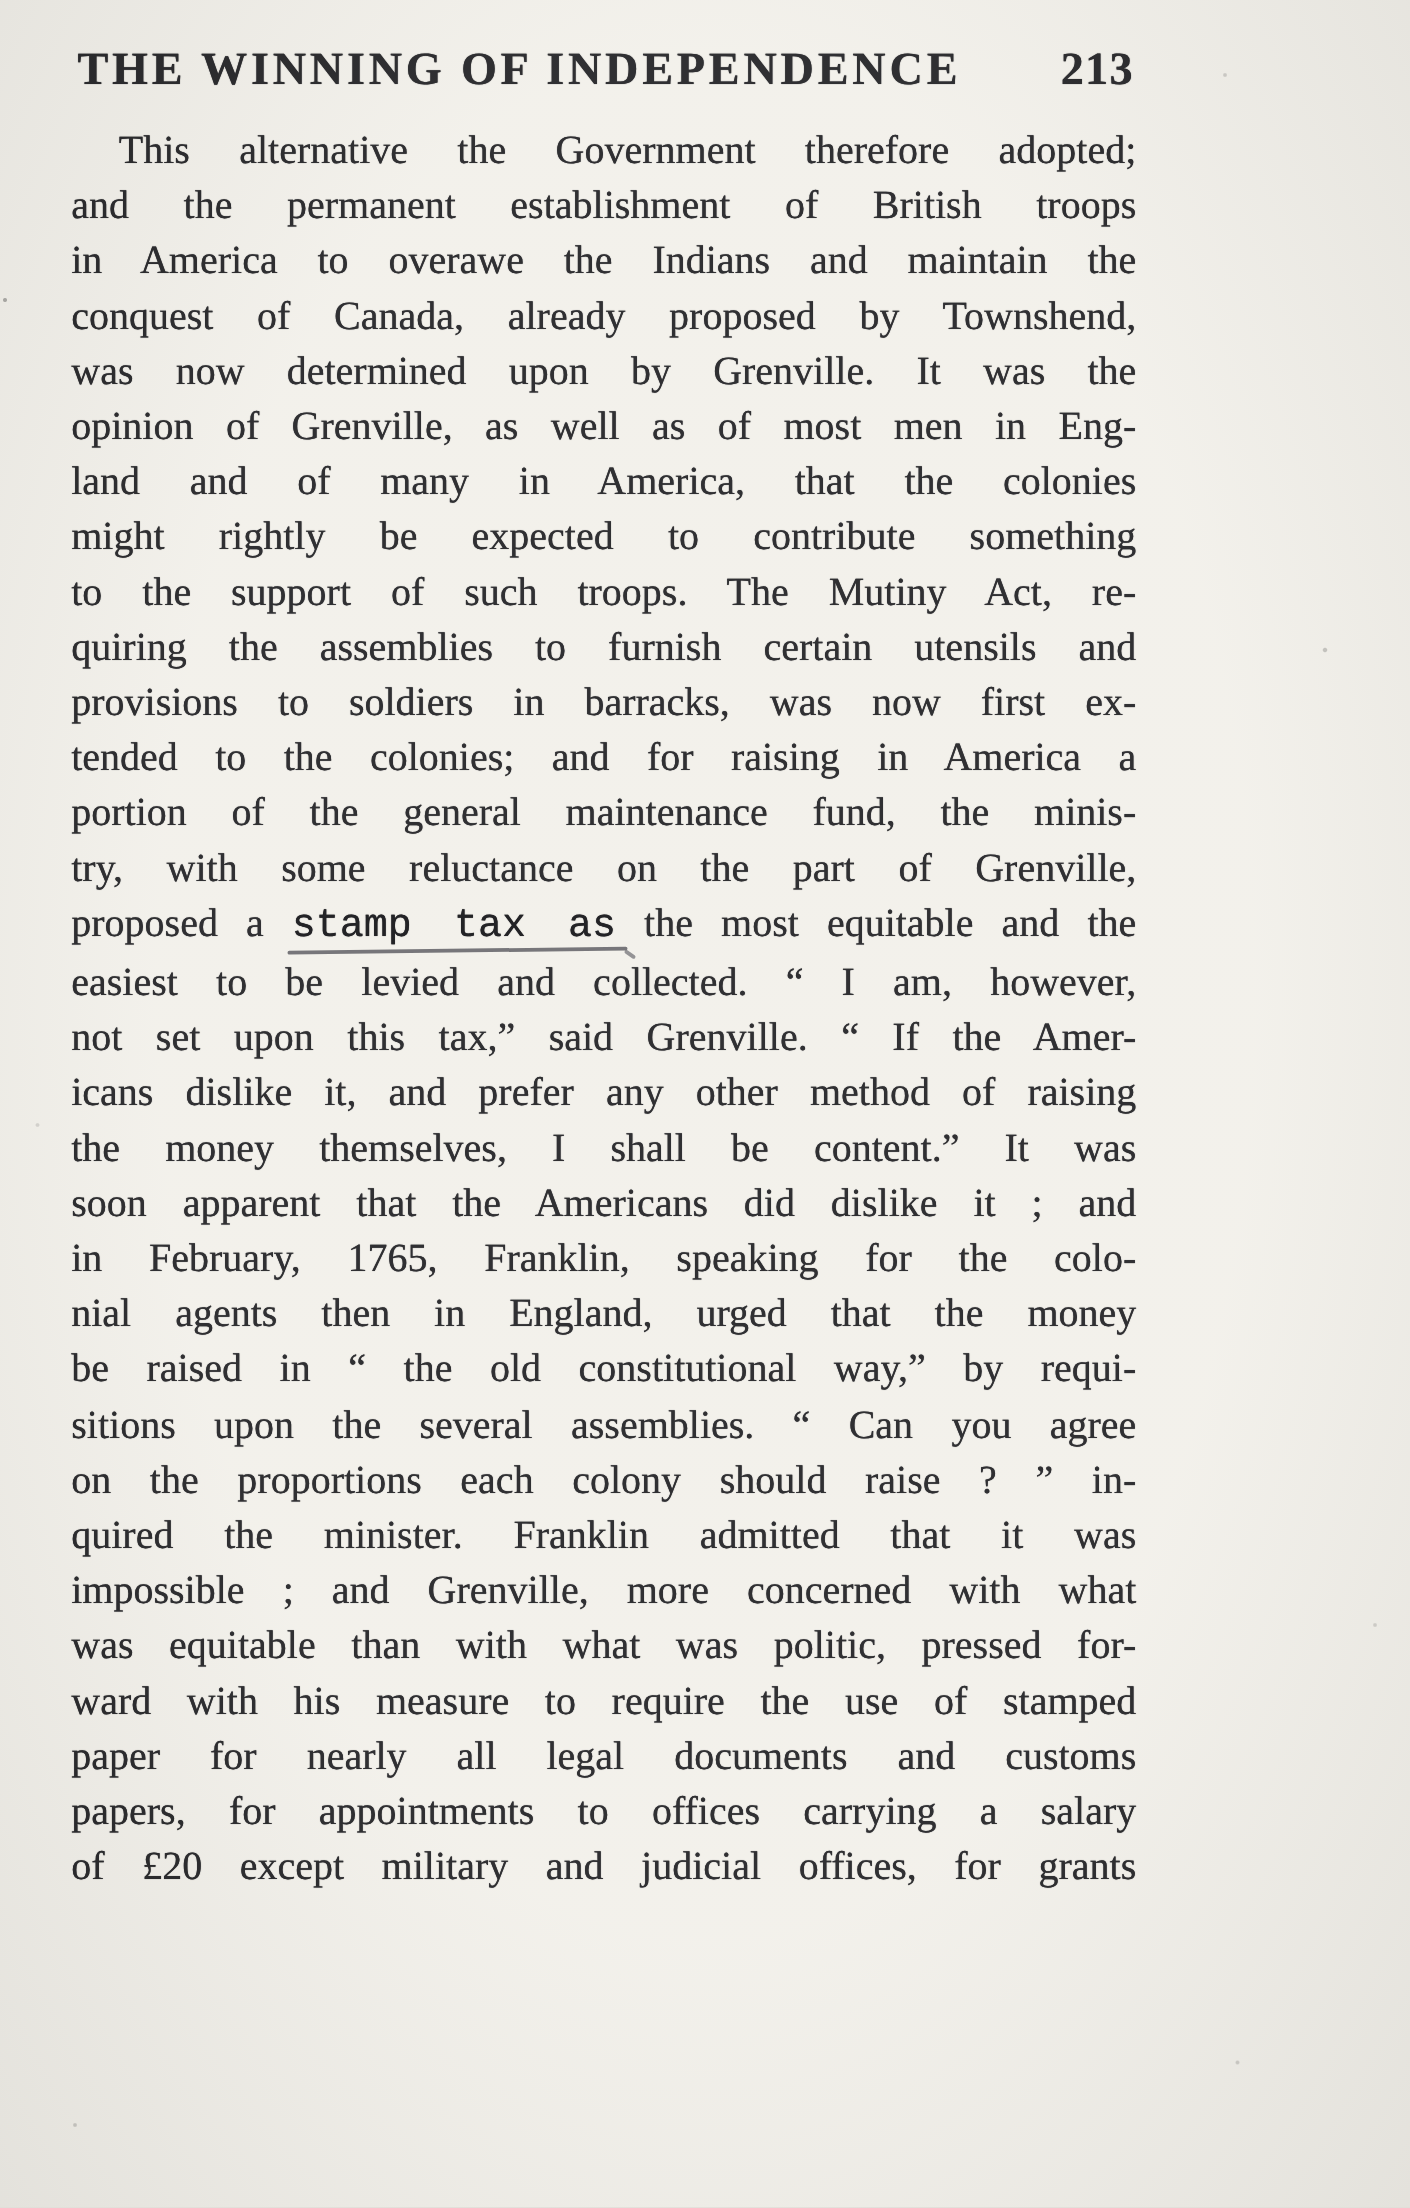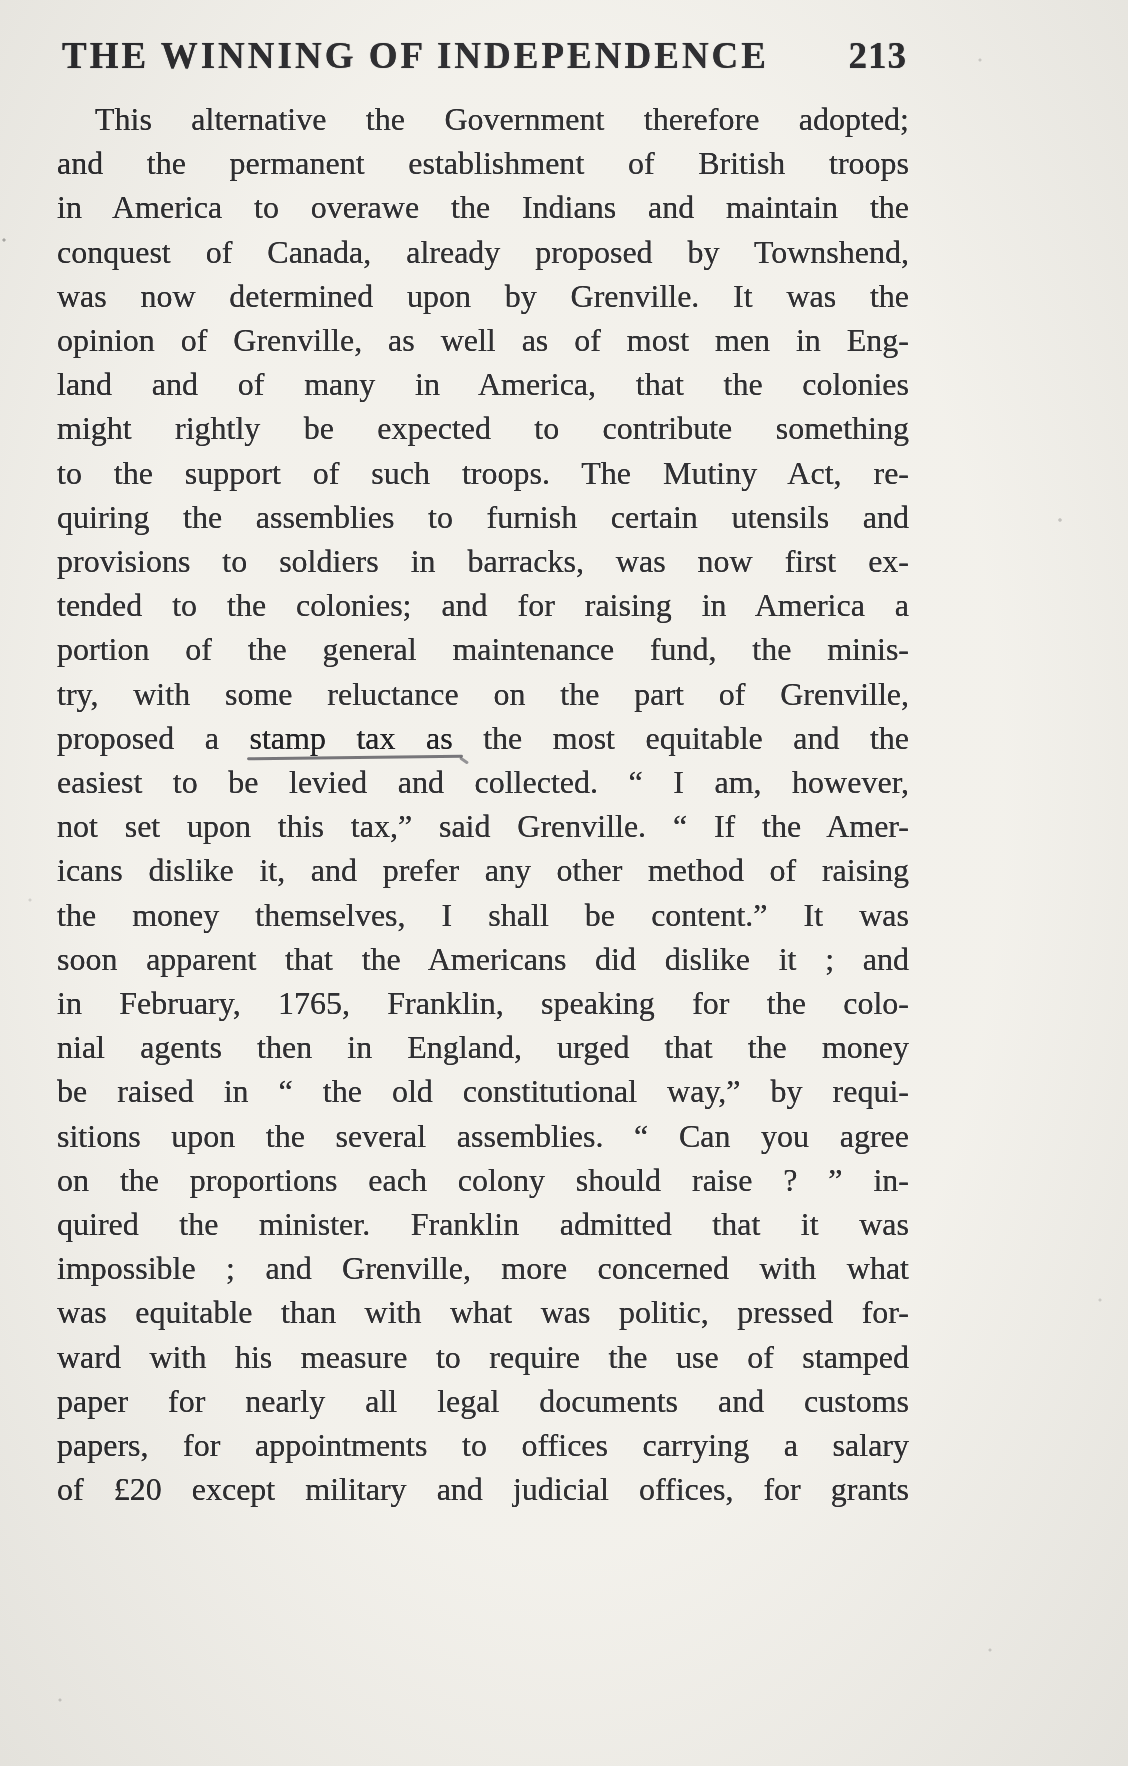--- a/index.html
+++ b/index.html
@@ -65,20 +65,21 @@
     text-align-last: justify;
     white-space: normal;
   }
   .line.indent {
     text-indent: 38px;
   }
 
   
   .pencil-underline {
     position: relative;
+    font-family: Liberation Mono, monospace;
   }
   .pencil-underline::after {
     content: "";
     position: absolute;
     left: -3px;
     right: -10px;
     bottom: -3px;
     height: 3px;
     background: rgba(70, 70, 78, 0.72);
     border-radius: 3px;

